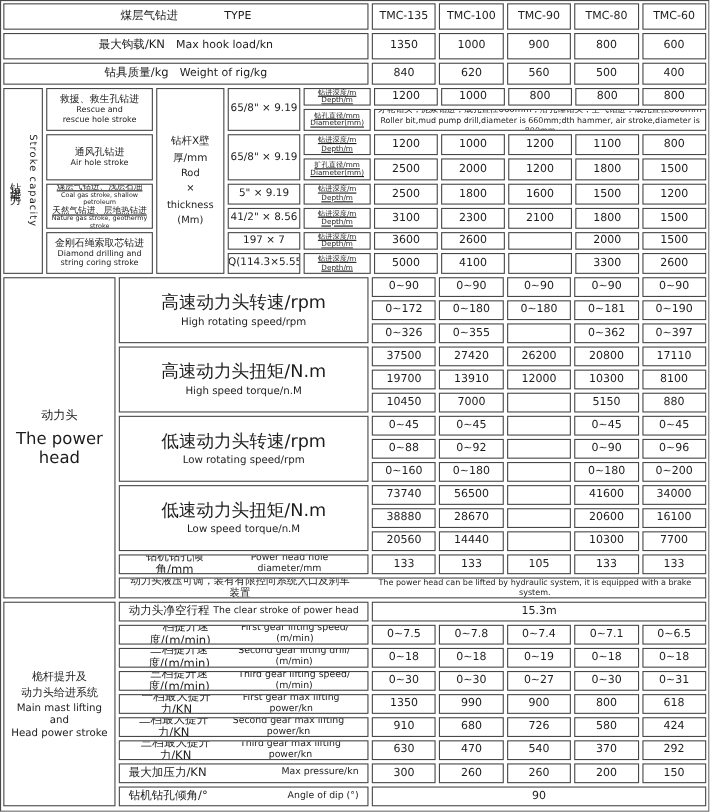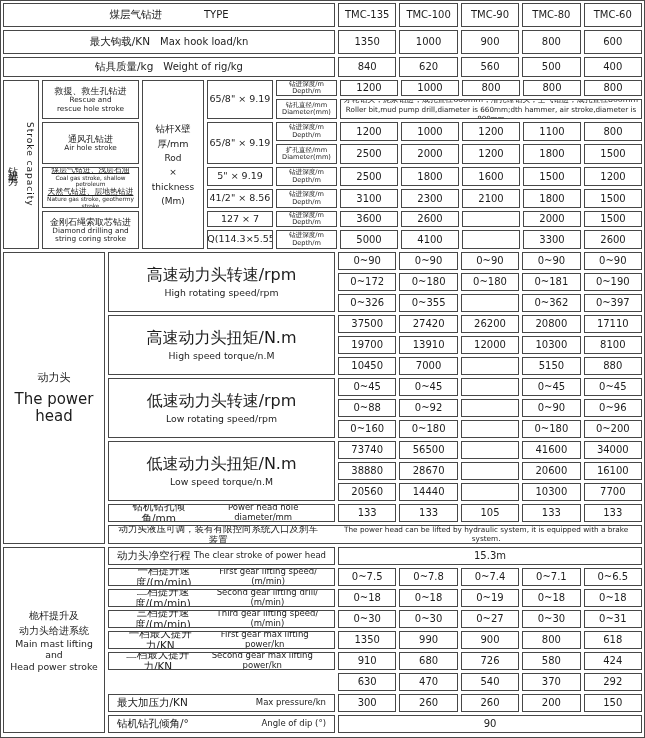--- a/index.html
+++ b/index.html
@@ -19,21 +19,21 @@
   .zh{font-size:10.5px;}
   .en{font-size:8.5px;}
   .pair{gap:10px;}
   .pair-wide{gap:42px;}
   .col{flex-direction:column;}
   .lbl{justify-content:space-between;padding:0 8px;}
   .cat .zh{font-size:9px;display:block;}
   .cat .en{font-size:7.3px;display:block;}
   .cat3 .zh{font-size:7.8px;text-decoration:underline;}
   .cat3 .en{font-size:5.8px;}
-  .tinyhead span{font-size:6.6px;display:block;}
+  .tinyhead span{font-size:6.6px;display:block;text-decoration:underline;}
   .rodhdr span{display:block;font-size:9px;line-height:1.6;}
   .rodhdr .first{font-size:9.5px;}
   .rodsz{font-size:9.5px;}
   .bignote .zh{font-size:7.8px;display:block;line-height:1.3;}
   .bignote .en{font-size:7.2px;display:block;line-height:1.3;}
   .sideb{writing-mode:vertical-lr;flex-direction:column;gap:6px;}
   .sideb .szh{font-size:10px;letter-spacing:3px;}
   .sideb .sen{font-size:9px;letter-spacing:1px;}
   .sidec{gap:7px;}
   .sidec .zh{font-size:11px;display:block;}
@@ -117,21 +117,21 @@
       <span>Rod</span>
       <span>×</span>
       <span>thickness</span>
       <span>(Mm)</span>
     </div>
 
     <div class="c rodsz" style="grid-area:1/4/3/5">65/8" × 9.19</div>
     <div class="c rodsz" style="grid-area:3/4/5/5">65/8" × 9.19</div>
     <div class="c rodsz" style="grid-area:5/4">5" × 9.19</div>
     <div class="c rodsz" style="grid-area:6/4">41/2" × 8.56</div>
-    <div class="c rodsz" style="grid-area:7/4">127 × 7</div>
+    <div class="c rodsz" style="grid-area:7/4">197 × 7</div>
     <div class="c rodsz" style="grid-area:8/4">PQ(114.3×5.55)</div>
 
     <div class="c col tinyhead" style="grid-area:1/5">
       <span>钻进深度/m</span>
       <span>Depth/m</span>
     </div>
     <div class="c col tinyhead" style="grid-area:2/5">
       <span>钻孔直径/mm</span>
       <span>Diameter(mm)</span>
     </div>
@@ -368,20 +368,24 @@
     <div class="c lbl" style="grid-area:6/2">
       <span class="zh">二档最大提升力/KN</span>
       <span class="en">Second gear max lifting power/kn</span>
     </div>
     <div class="c v" style="grid-area:6/3">910</div>
     <div class="c v" style="grid-area:6/4">680</div>
     <div class="c v" style="grid-area:6/5">726</div>
     <div class="c v" style="grid-area:6/6">580</div>
     <div class="c v" style="grid-area:6/7">424</div>
 
+    <div class="c lbl" style="grid-area:7/2">
+      <span class="zh">三档最大提升力/KN</span>
+      <span class="en">Third gear max lifting power/kn</span>
+    </div>
     <div class="c v" style="grid-area:7/3">630</div>
     <div class="c v" style="grid-area:7/4">470</div>
     <div class="c v" style="grid-area:7/5">540</div>
     <div class="c v" style="grid-area:7/6">370</div>
     <div class="c v" style="grid-area:7/7">292</div>
 
     <div class="c lbl" style="grid-area:8/2">
       <span class="zh">最大加压力/KN</span>
       <span class="en">Max pressure/kn</span>
     </div>

